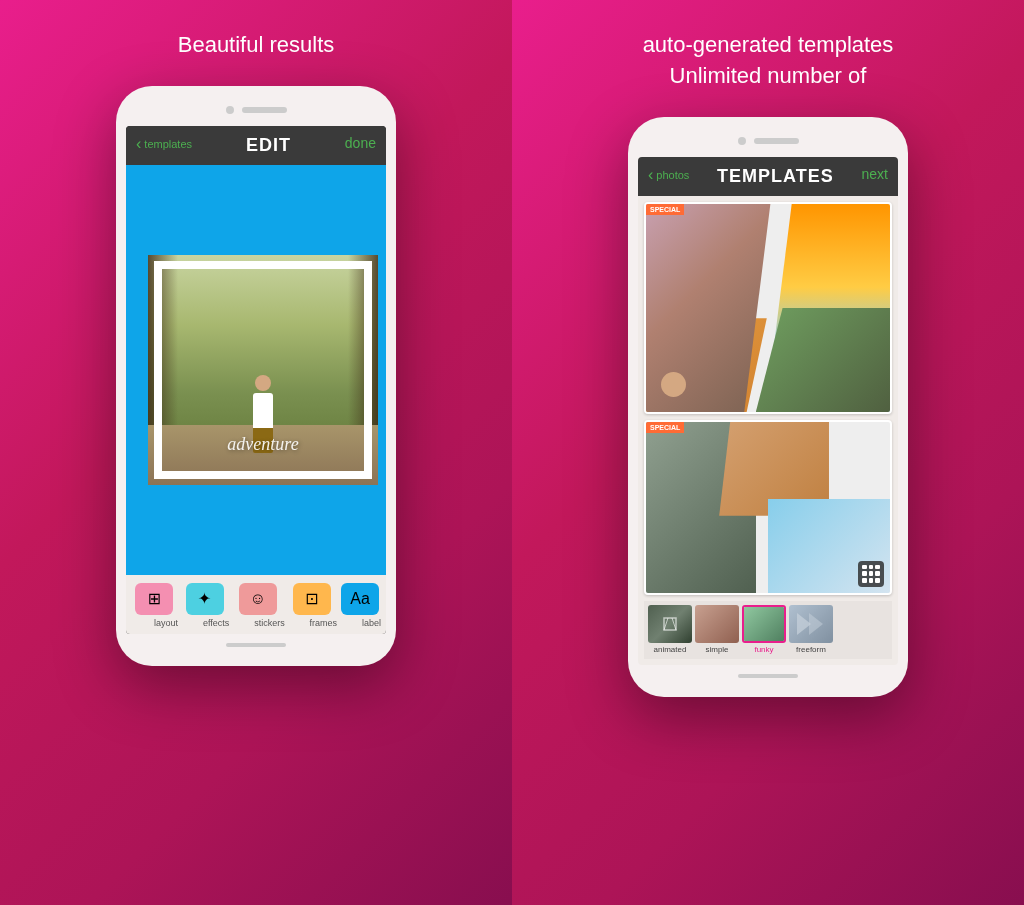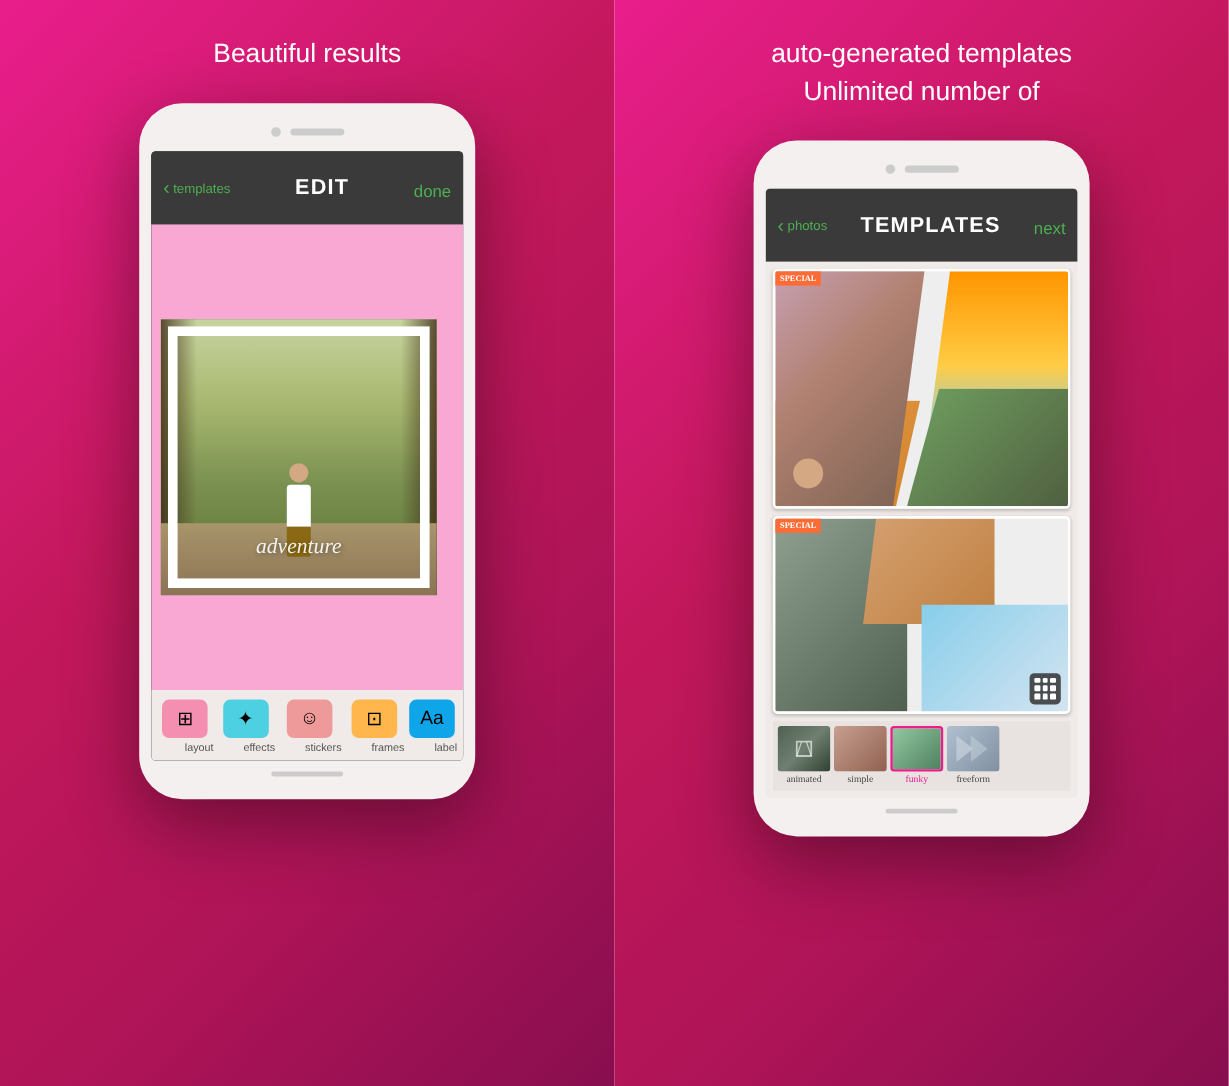--- a/index.html
+++ b/index.html
@@ -85,23 +85,23 @@
       background: #2a2a2a;
       border-radius: 4px;
       overflow: hidden;
       display: flex;
       flex-direction: column;
     }
 
     
     .screen-bar {
       background: #3a3a3a;
-      padding: 20px 10px;
-      display: flex;
-      align-items: flex-end;
+      padding: 9px 10px;
+      display: flex;
+      align-items: flex-start;
       justify-content: space-between;
       flex-shrink: 0;
     }
 
     .screen-bar .back {
       color: #4CAF50;
       font-size: 11px;
       display: flex;
       align-items: center;
       gap: 3px;
@@ -122,22 +122,22 @@
     .screen-bar .action {
       color: #4CAF50;
       font-size: 14px;
     }
 
     
     .photo-area {
       flex: 1;
       display: flex;
       align-items: center;
-      justify-content: flex-start;
-      background: #f9a8d4;
+      justify-content: flex-end;
+      background: #0ea5e9;
       padding: 8px;
       overflow: hidden;
     }
 
     .photo-collage {
       width: 230px;
       height: 230px;
       position: relative;
       background: #8B9B6B;
       overflow: hidden;
@@ -261,21 +261,20 @@
       margin-left: 23px;
     }
 
     .templates-content {
       flex: 1;
       padding: 6px;
       overflow: hidden;
       display: flex;
       flex-direction: column;
       gap: 6px;
-      font-family: Liberation Serif, serif;
     }
 
     .template-card {
       position: relative;
       background: white;
       border-radius: 4px;
       overflow: hidden;
       border: 2px solid white;
       box-shadow: 0 1px 3px rgba(0,0,0,0.2);
     }

